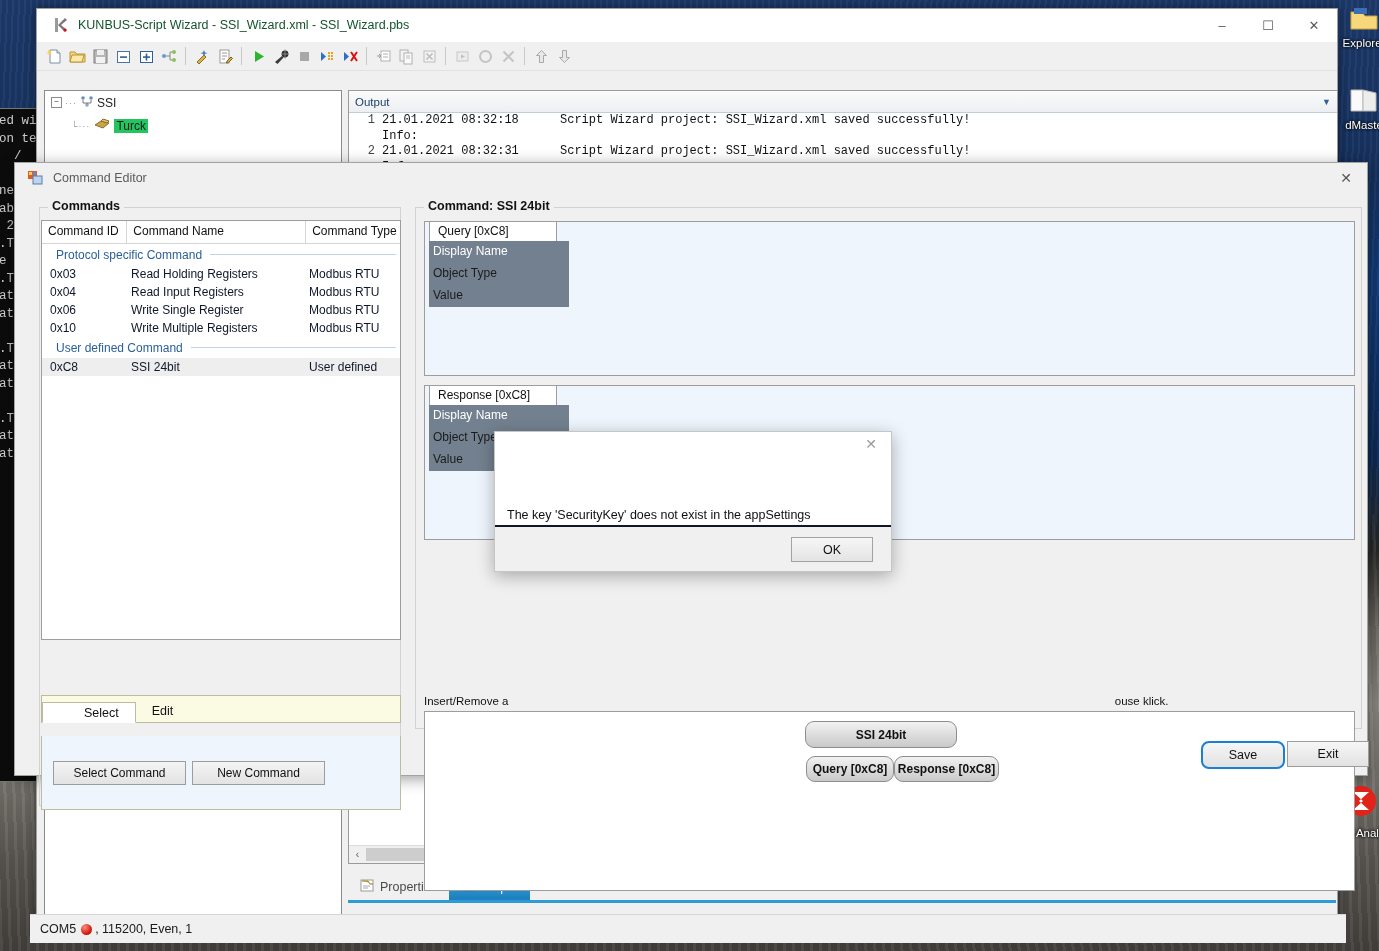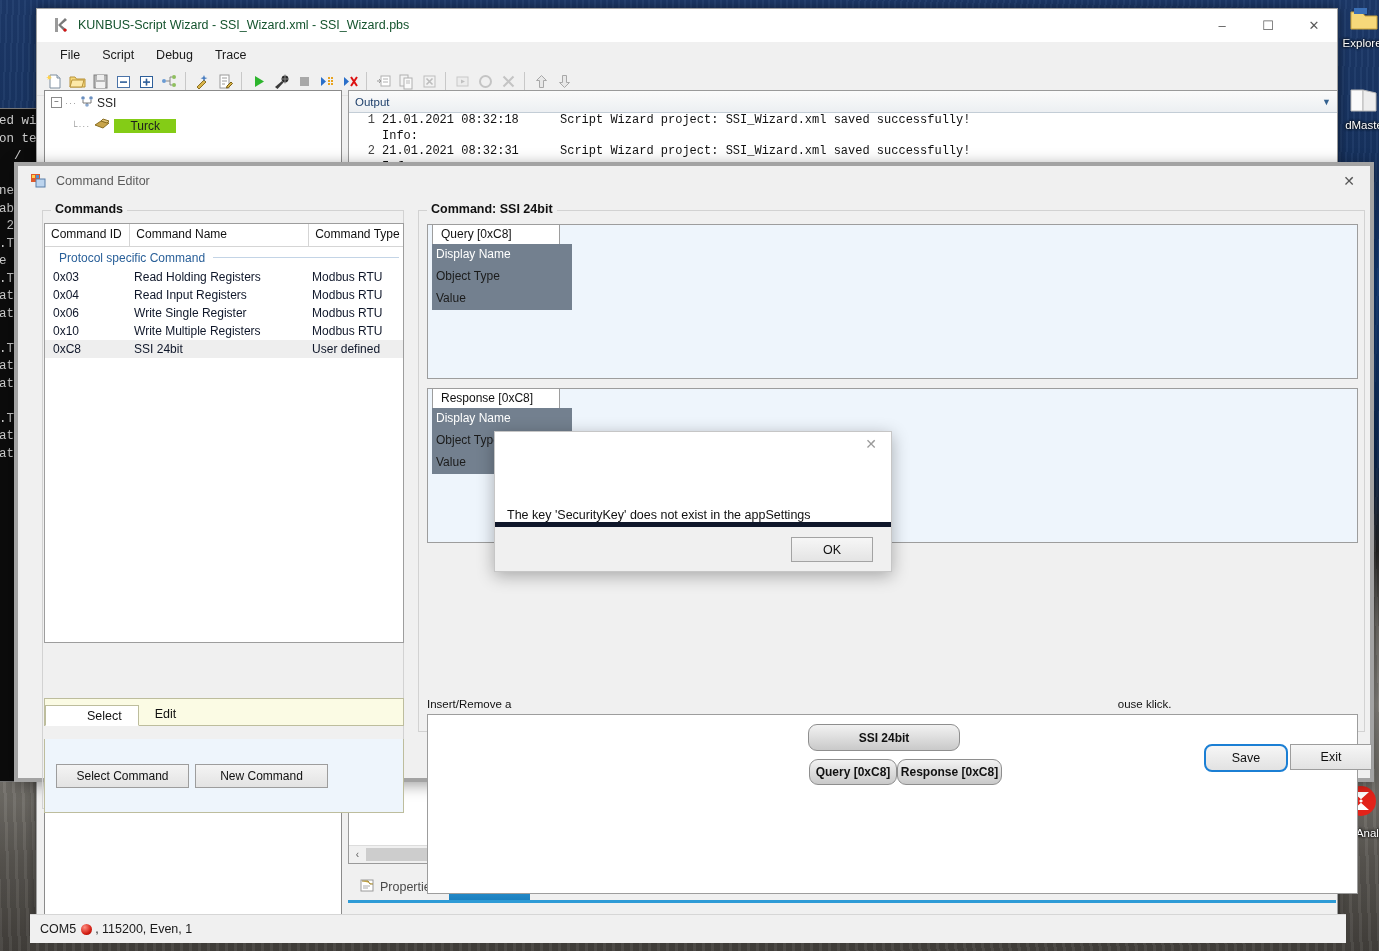--- a/index.html
+++ b/index.html
@@ -47,21 +47,21 @@
   .tb svg{display:block;}
   .tbsep{width:1px;height:18px;background:#c8c8c8;margin:0 4px;}
 
   
   #tree{position:absolute;left:44px;top:90px;width:296px;height:827px;background:#fff;
     border:1px solid #8b8b8b;font-size:12px;color:#1d1d1d;}
   .tnode{display:flex;align-items:center;gap:3px;padding:2px 0 2px 6px;height:19px;}
   .tnode .exp{width:9px;height:9px;border:1px solid #8a8a8a;background:#fff;font-size:8px;
     line-height:7px;text-align:center;color:#333;}
   .dots{color:#9a9a9a;font-size:9px;letter-spacing:1px;}
-  .sel-label{background:#84cc16;padding:0 16px;}
+  .sel-label{background:#22c55e;padding:0 2px;}
 
   
   #outputdock{position:absolute;left:348px;top:90px;width:988px;height:772px;background:#f5f5f5;
     border:1px solid #9a9a9a;}
   #outhdr{height:21px;background:linear-gradient(#fbfbfb,#eceff2);border-bottom:1px solid #c3cdd6;
     display:flex;align-items:center;padding:0 6px;font-size:11.5px;color:#1d3f6b;}
   #outhdr .caret{margin-left:auto;font-size:9px;color:#33618f;}
   #outbody{background:#fff;height:calc(100% - 22px);overflow:hidden;position:relative;}
   .oline{display:flex;font-family:"Liberation Mono", monospace;font-size:12px;line-height:15.5px;color:#111;}
   .oline .num{width:26px;text-align:right;color:#444;padding-right:7px;}
@@ -77,21 +77,21 @@
   .btab{height:27px;display:flex;align-items:center;gap:5px;padding:0 12px;font-size:12.5px;color:#4a4a4a;}
   .btab.active{background:linear-gradient(#3ea9e0,#1b7fbf);color:#fff;}
 
   #statusbar{position:absolute;left:30px;top:914px;width:1306px;height:28px;background:#f0f0f0;
     border-top:1px solid #d6d6d6;display:flex;align-items:center;padding-left:10px;font-size:12.5px;color:#1a1a1a;}
   .led{width:11px;height:11px;border-radius:50%;background:radial-gradient(circle at 34% 30%,#ff8d80,#d21d12 62%,#8e0c05);
     display:inline-block;margin:0 3px 0 5px;}
 
   
   #cmded{position:absolute;left:14px;top:162px;width:1352px;height:612px;background:#f0f0f0;
-    border:4px solid #a3a3a3;box-shadow:0 3px 14px rgba(0,0,0,.38);}
+    border:1px solid #a3a3a3;box-shadow:0 3px 14px rgba(0,0,0,.38);}
   #ce-title{height:30px;display:flex;align-items:center;background:#f0f0f0;}
   #ce-title .ico{width:18px;height:16px;margin:0 8px 0 12px;}
   #ce-title .txt{font-size:12.5px;color:#5a5a5a;}
   #ce-title .x{margin-left:auto;width:42px;text-align:center;color:#555;font-size:14px;}
 
   .grp{position:absolute;border:1px solid #d2d2d2;}
   .grp > .lg{position:absolute;top:-9px;left:8px;background:#f0f0f0;padding:0 4px;
     font-size:12.5px;font-weight:bold;color:#111;}
 
   #grp-cmds{left:24px;top:44px;width:360px;height:597px;}
@@ -138,21 +138,21 @@
     border:1px solid #9d9d9d;font-size:12.5px;color:#111;display:flex;align-items:center;justify-content:center;}
   .fbtn.focus{border:2px solid #1b7fd4;}
 
   
   #modal{position:absolute;left:494px;top:431px;width:396px;height:139px;background:#fff;
     border:1px solid #c6c6c6;box-shadow:0 4px 16px rgba(0,0,0,.3);}
   #modal .mx{position:absolute;right:6px;top:4px;width:28px;height:22px;text-align:center;
     font-size:14px;color:#9a9a9a;}
   #modal .mtxt{position:absolute;left:12px;top:75px;width:368px;font-size:12.5px;color:#111;line-height:16px;}
   #modal .mfoot{position:absolute;left:0;right:0;bottom:0;height:44px;background:#f0f0f0;
-    border-top:5px solid #0f172a;margin-top:45px;}
+    border-top:2px solid #0f172a;margin-top:45px;}
   #modal .okb{position:absolute;right:18px;top:10px;width:80px;height:23px;
     background:linear-gradient(#f6f6f6,#e4e4e4);border:1px solid #a3a3a3;font-size:12.5px;color:#111;
     display:flex;align-items:center;justify-content:center;}
 </style>
 </head>
 <body>
 
 <div id="desktop"></div>
 
 <div class="dsk-icon" style="left:1335px;top:6px;">
@@ -219,26 +219,20 @@
         </svg>
     </span>
     <span class="ttl">KUNBUS-Script Wizard - SSI_Wizard.xml - SSI_Wizard.pbs</span>
     <span class="wbtns">
       <span class="wbtn">–</span>
       <span class="wbtn">☐</span>
       <span class="wbtn">✕</span>
     </span>
   </div>
 
-  <div id="menubar">
-    <span class="menu-item">File</span>
-    <span class="menu-item">Script</span>
-    <span class="menu-item">Debug</span>
-    <span class="menu-item">Trace</span>
-  </div>
 
   <div id="toolbar">
     <span class="tb">
         <svg width="17" height="17" viewBox="0 0 17 17">
           <path d="M4 2h7l3 3v10H4z" fill="#fff" stroke="#7f8fa0"></path>
           <path d="M11 2v3h3" fill="#dde6f0" stroke="#7f8fa0"></path>
           <path d="M2 2l1.6 1.6L5 2l-.6 2L6 5l-2 .4L4.4 7 3 5.8 1.6 7 2 5 0 4.6 2 4z" fill="#ffd24d"></path>
         </svg>
       </span>
     <span class="tb">
@@ -504,20 +498,24 @@
         <span class="c1">0x06</span>
         <span class="c2">Write Single Register</span>
         <span class="c3">Modbus RTU</span>
       </div>
       <div class="crow">
         <span class="c1">0x10</span>
         <span class="c2">Write Multiple Registers</span>
         <span class="c3">Modbus RTU</span>
       </div>
 
+      <div class="grp-row">
+        <span class="gl">User defined Command</span>
+        <span class="gline"></span>
+      </div>
 
       <div class="crow sel">
         <span class="c1">0xC8</span>
         <span class="c2">SSI 24bit</span>
         <span class="c3">User defined</span>
       </div>
     </div>
 
     <div id="tabstrip">
       <span class="ctab active">Select</span>

